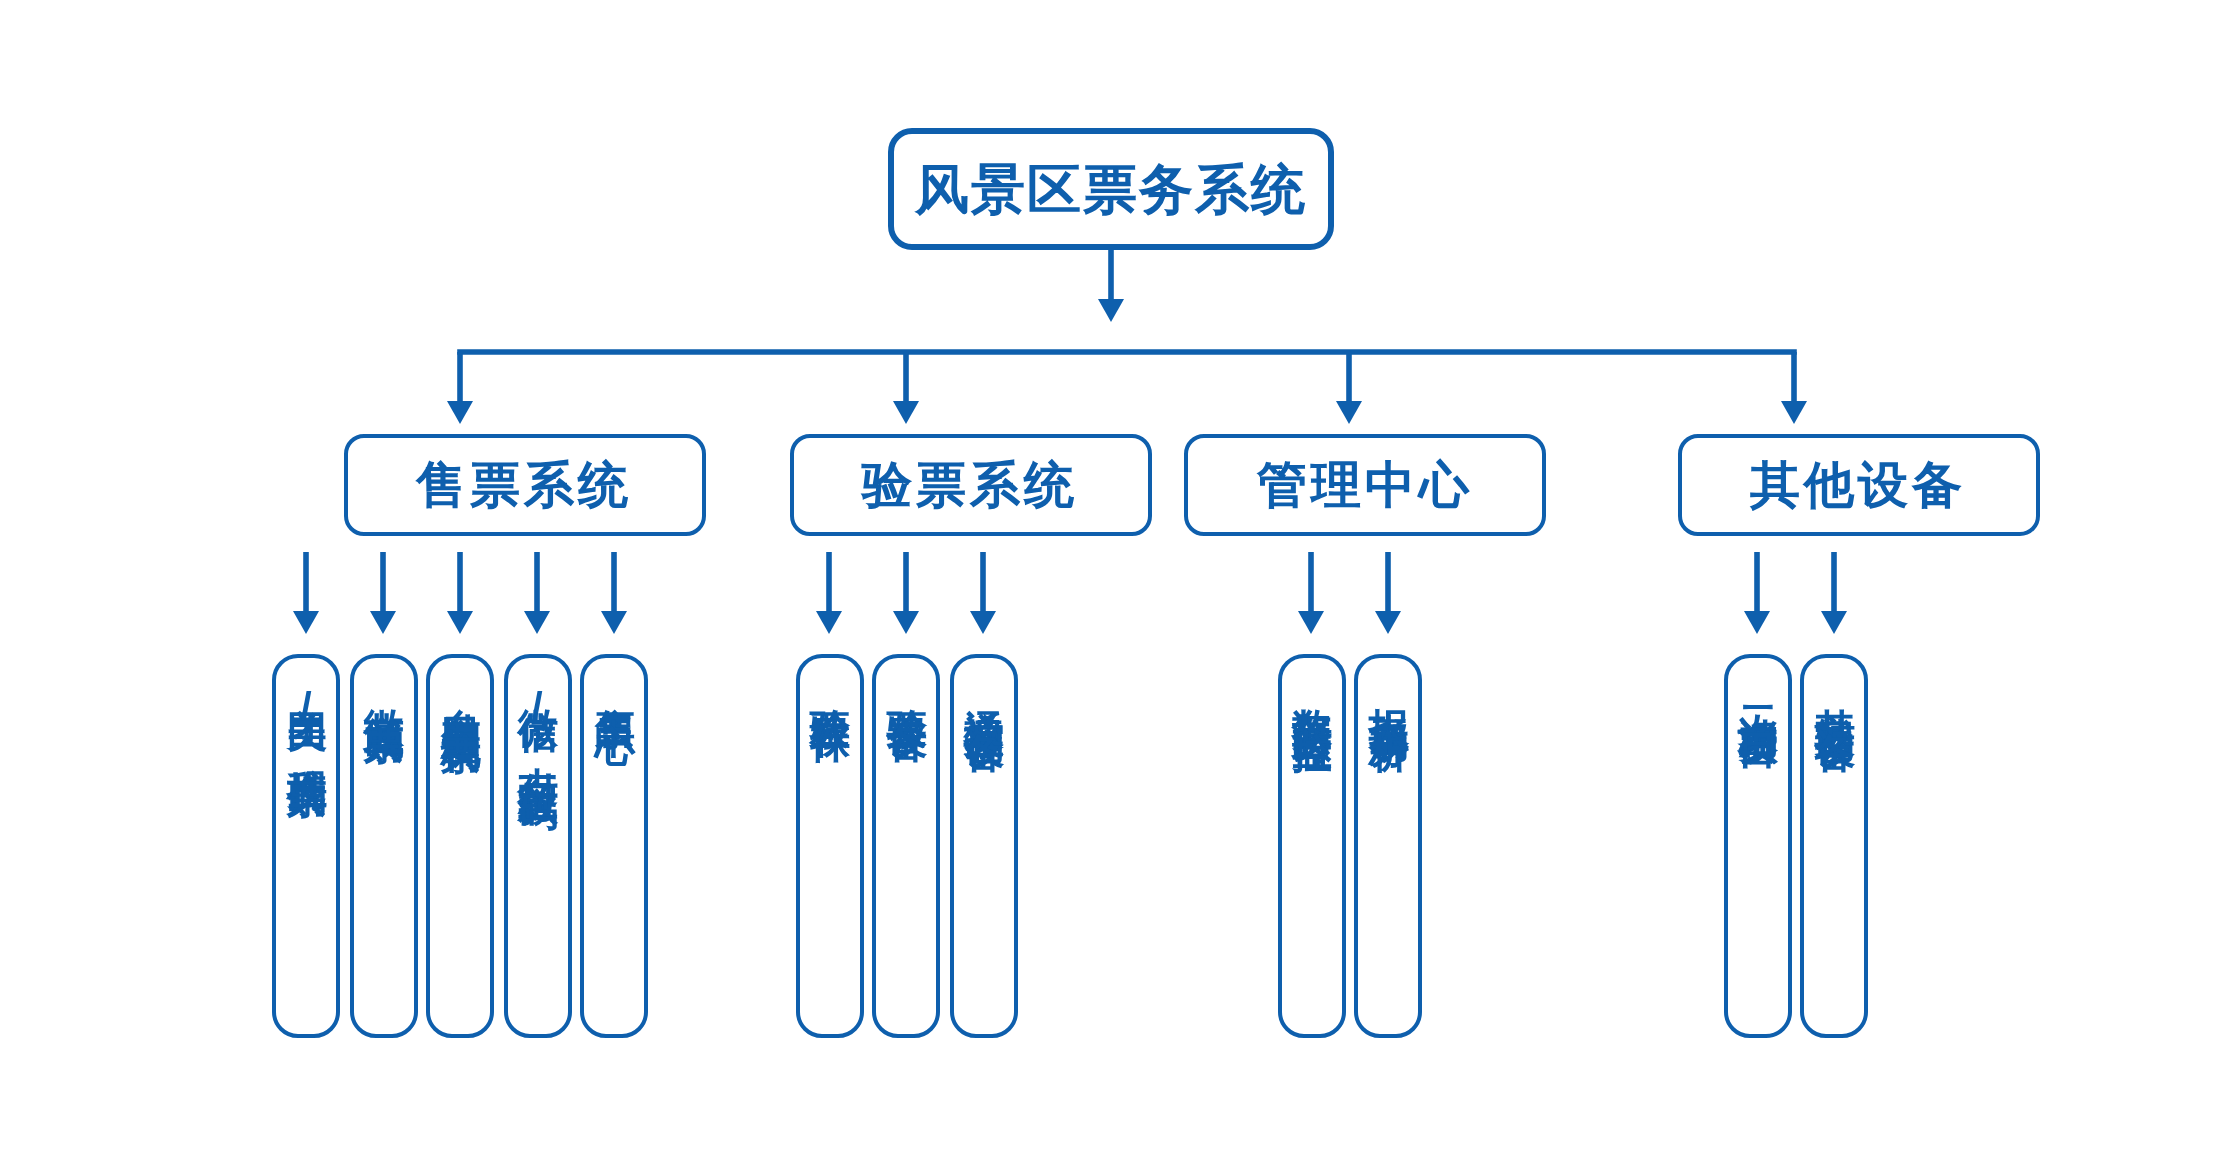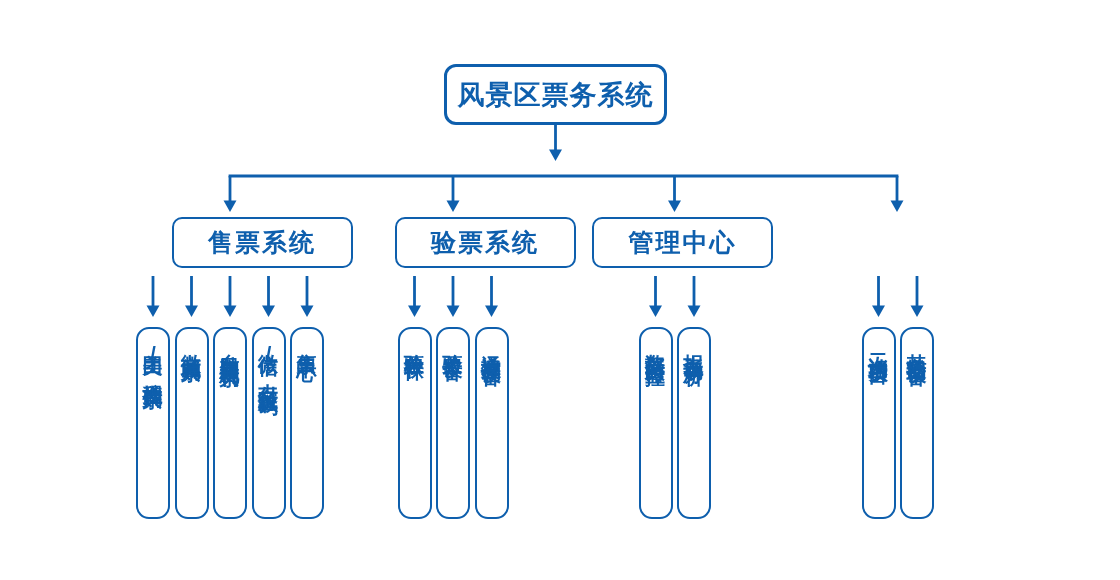--- a/index.html
+++ b/index.html
@@ -99,20 +99,21 @@
       <line x1="917" y1="276" x2="917" y2="306"></line>
       <polygon stroke="none" points="910.5,305.5 923.5,305.5 917,317"></polygon>
     </g>
   </svg>
 
   <div class="node root-node" style="left:444px; top:64px; width:223px; height:61px;">风景区票务系统</div>
 
   <div class="node branch-node" style="left:139.5px; top:217px; width:181px; height:51px;">售票系统</div>
   <div class="node branch-node" style="left:362.5px; top:217px; width:181px; height:51px;">验票系统</div>
   <div class="node branch-node" style="left:560px; top:217px; width:181px; height:51px;">管理中心</div>
+  <div class="node branch-node" style="left:806.5px; top:217px; width:181px; height:51px;">其他设备</div>
 
   <div class="node leaf-node" style="left:136px; top:327px; width:34px; height:192px;">美团/携程购票</div>
   <div class="node leaf-node" style="left:174.5px; top:327px; width:34px; height:192px;">微商城购票</div>
   <div class="node leaf-node" style="left:213px; top:327px; width:34px; height:192px;">自助售票机构票</div>
   <div class="node leaf-node" style="left:251.5px; top:327px; width:34px; height:192px;">微信/支付宝付款码</div>
   <div class="node leaf-node" style="left:290px; top:327px; width:34px; height:192px;">售票中心</div>
 
   <div class="node leaf-node" style="left:397.5px; top:327px; width:34px; height:192px;">验票软件</div>
   <div class="node leaf-node" style="left:436px; top:327px; width:34px; height:192px;">验票设备</div>
   <div class="node leaf-node" style="left:474.5px; top:327px; width:34px; height:192px;">通道控制设备</div>

